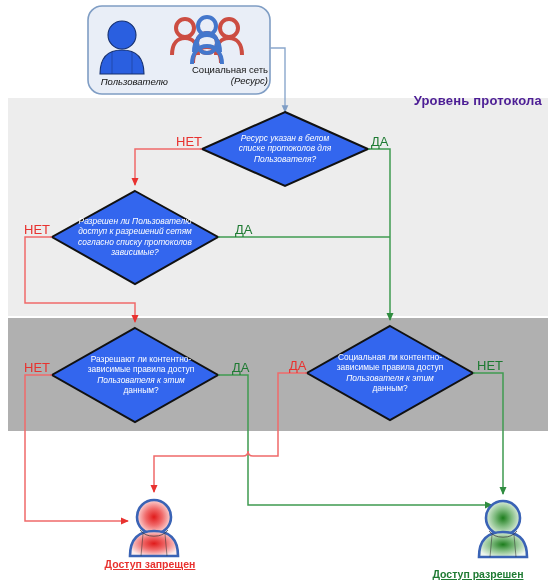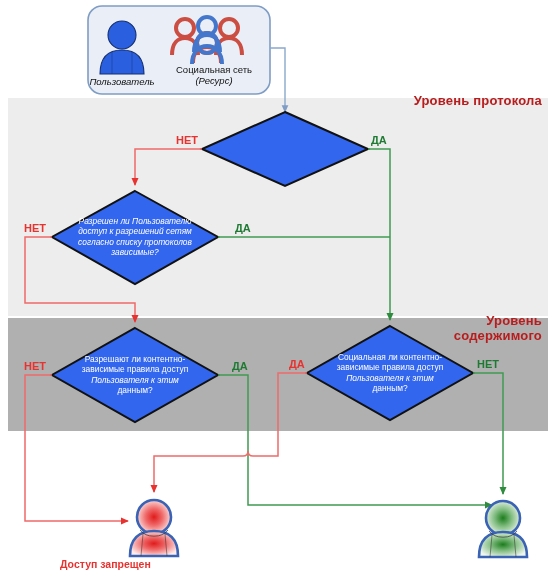--- a/index.html
+++ b/index.html
@@ -1,40 +1,40 @@
 <!DOCTYPE html>
 <html><head>
 <meta charset="utf-8">
 <style>
   html,body{margin:0;padding:0;background:#ffffff;}
   body{width:548px;height:584px;position:relative;overflow:hidden;
        font-family:"Liberation Sans","DejaVu Sans",sans-serif;}
   #stage{position:absolute;left:0;top:0;width:548px;height:584px;}
   #svgroot{position:absolute;left:0;top:0;width:548px;height:584px;}
 
-  .band-label{position:absolute;font-weight:bold;font-size:13px;color:#b91c1c;
+  .band-label{position:absolute;font-weight:bold;font-size:13px;color:#4c1d95;
               text-align:right;letter-spacing:.2px;line-height:15px;}
   #band-protocol-label{right:6px;top:93px;width:200px;}
   #band-content-label{right:6px;top:313px;width:160px;}
 
-  .dlabel{position:absolute;font-size:11px;font-weight:bold;}
+  .dlabel{position:absolute;font-size:13px;font-weight:normal;}
   .dlabel.no{color:#e8322f;}
   .dlabel.yes{color:#1e7a32;}
   .dlabel.no-green{color:#1e7a32;}
   .dlabel.yes-red{color:#e8322f;}
 
   .dtext{position:absolute;color:#ffffff;font-size:8.4px;line-height:10.4px;
          text-align:center;font-family:"Liberation Sans","DejaVu Sans",sans-serif;}
   .dtext i{font-style:italic;}
 
-  .startbox-label{position:absolute;text-align:center;font-size:9.5px;
+  .startbox-label{position:absolute;text-align:right;font-size:9.5px;
                   color:#111;line-height:11px;}
   .startbox-label i{font-style:italic;}
 
-  .result-label{position:absolute;text-align:left;font-size:10.5px;font-weight:bold;}
+  .result-label{position:absolute;text-align:center;font-size:10.5px;font-weight:bold;text-decoration:underline;}
   #label-denied{color:#e8322f;left:60px;top:558px;width:180px;}
   #label-allowed{color:#1e7a32;left:408px;top:568px;width:140px;}
 </style>
 </head>
 <body>
 
 <div id="stage">
 
   <svg id="svgroot" viewBox="0 0 548 584">
     <defs>
@@ -124,54 +124,58 @@
 
     <g>
       <circle cx="503" cy="518" r="17" fill="url(#gradGreen)" stroke="#3a63b5" stroke-width="2.6"></circle>
       <path d="M479 557 C479 538 489 532 503 532 C517 532 527 538 527 557 Z" fill="url(#gradGreen)" stroke="#3a63b5" stroke-width="2.6"></path>
       <path d="M492 535 L490 557 M514 535 L516 557" stroke="#333" stroke-width="0.9" fill="none" opacity=".6"></path>
       <path d="M489 531 A16 12 0 0 0 517 531" stroke="#333" stroke-width="1" fill="none" opacity=".7"></path>
     </g>
   </svg>
 
   <div class="band-label" id="band-protocol-label">Уровень протокола</div>
-  <div class="band-label" id="band-content-label" style="white-space:pre-line;">Уровень
-содержимого</div>
 
-  <div class="startbox-label" style="left:76px;top:76px;width:92px;"><i>Пользователь</i></div>
+  <div class="startbox-label" style="left:76px;top:76px;width:92px;"><i>Пользователю</i></div>
   <div class="startbox-label" style="left:160px;top:64px;width:108px;">
     <span>Социальная сеть</span><br>
     <i>(Ресурс)</i>
   </div>
 
+  <div class="dtext" style="left:210px;top:133px;width:150px;">
+    <i>Ресурс указан в белом</i><br>
+    <i>списке протоколов для</i><br>
+    <i>Пользователя?</i>
+  </div>
   <div class="dlabel no" style="left:176px;top:134px;">НЕТ</div>
   <div class="dlabel yes" style="left:371px;top:134px;">ДА</div>
 
   <div class="dtext" style="left:58px;top:216px;width:154px;font-style:italic;">
     <span>Разрешен ли Пользователю</span><br>
     <span>доступ к разрешений сетям</span><br>
     <span>согласно списку протоколов</span><br>
     <span>зависимые?</span>
   </div>
   <div class="dlabel no" style="left:24px;top:222px;">НЕТ</div>
   <div class="dlabel yes" style="left:235px;top:222px;">ДА</div>
 
-  <div class="dtext" style="left:58px;top:354px;width:154px;text-align:center;">
+  <div class="dtext" style="left:64px;top:354px;width:154px;text-align:center;">
     <span>Разрешают ли контентно-</span><br>
     <span>зависимые правила доступ</span><br>
     <i>Пользователя к этим</i><br>
     <span>данным?</span>
   </div>
   <div class="dlabel no" style="left:24px;top:360px;">НЕТ</div>
   <div class="dlabel yes" style="left:232px;top:360px;">ДА</div>
 
   <div class="dtext" style="left:313px;top:352px;width:154px;">
     <span>Социальная ли контентно-</span><br>
     <span>зависимые правила доступ</span><br>
     <i>Пользователя к этим</i><br>
     <span>данным?</span>
   </div>
   <div class="dlabel yes-red" style="left:289px;top:358px;">ДА</div>
   <div class="dlabel no-green" style="left:477px;top:358px;">НЕТ</div>
 
   <div class="result-label" id="label-denied">Доступ запрещен</div>
+  <div class="result-label" id="label-allowed">Доступ разрешен</div>
 
 </div>
 
 </body></html>

